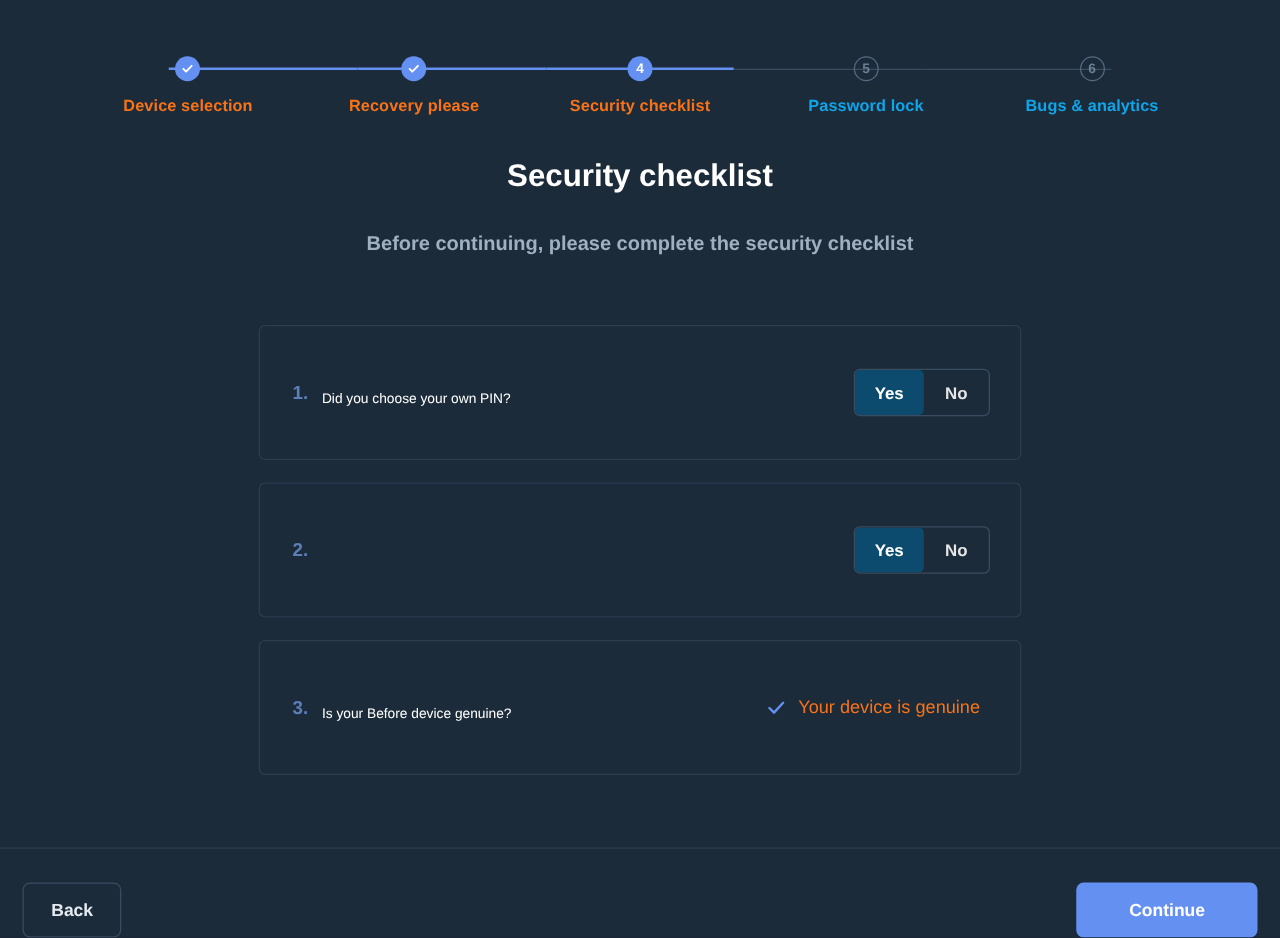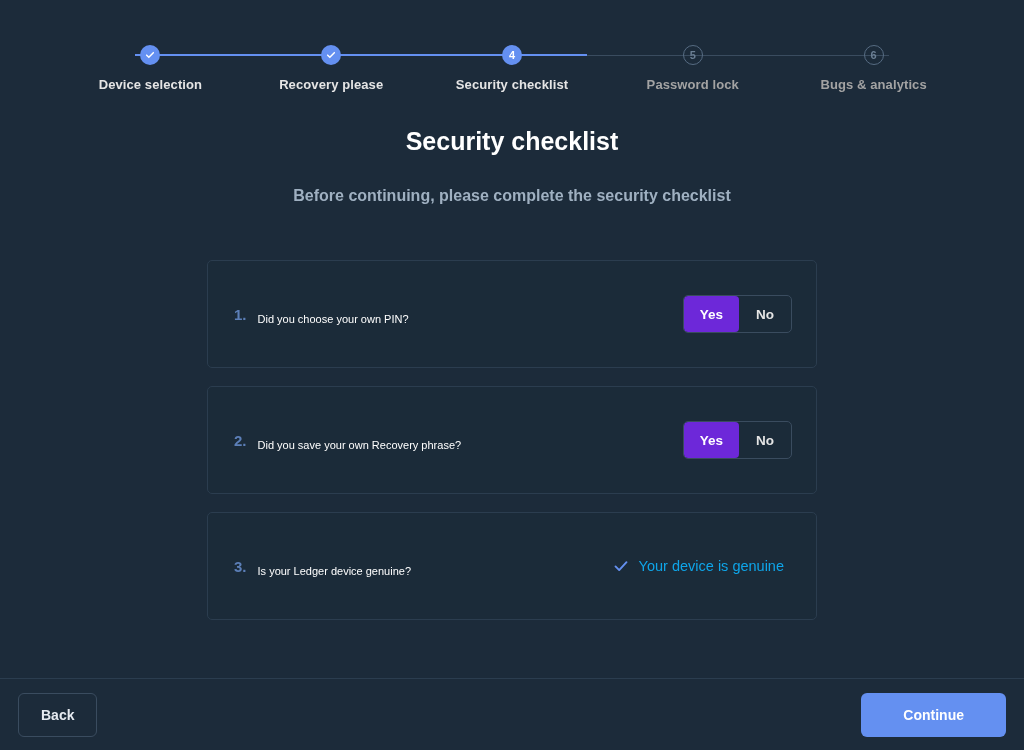--- a/index.html
+++ b/index.html
@@ -86,22 +86,22 @@
 
   .step-label {
     margin-top: 12px;
     font-size: 13px;
     font-weight: 700;
     white-space: nowrap;
     letter-spacing: 0.1px;
   }
 
   .step.done .step-label,
-  .step.current .step-label { color: #e5e5e5; }
-  .step.todo .step-label { color: #a3a3a3; }
+  .step.current .step-label { color: #f97316; }
+  .step.todo .step-label { color: #0ea5e9; }
 
   
   .connector {
     position: absolute;
     top: 10px;
     height: 1px;
     z-index: 1;
   }
   .connector.active { background: #6490F1; height: 2px; top: 9px; }
   .connector.inactive { background: #3A4C5F; }
@@ -206,44 +206,44 @@
     font-size: 13.5px;
     font-weight: 600;
     background: transparent;
     color: #e5e5e5;
     border: none;
     font-family: inherit;
     cursor: pointer;
   }
 
   .toggle-opt.selected {
-    background: #6d28d9;
+    background: #0c4a6e;
     color: #FFFFFF;
     border-radius: 4px;
   }
 
   
   .genuine {
     display: flex;
     align-items: flex-start;
     gap: 10px;
     font-size: 14.5px;
-    color: #0ea5e9;
+    color: #f97316;
     font-weight: 400;
     padding-right: 8px;
   }
   .genuine svg { display: block; }
 
   
   .footer {
     flex: 0 0 72px;
     height: 72px;
     border-top: 1px solid #2B3D4F;
     display: flex;
-    align-items: center;
+    align-items: flex-end;
     justify-content: space-between;
     padding: 0 18px;
     background: #1C2B3A;
   }
 
   .btn {
     font-family: inherit;
     font-size: 14px;
     font-weight: 600;
     border-radius: 6px;
@@ -337,34 +337,33 @@
             <div class="toggle">
               <button class="toggle-opt selected">Yes</button>
               <button class="toggle-opt">No</button>
             </div>
           </div>
         </div>
 
         <div class="card tall">
           <div class="card-left">
             <span class="card-num">2.</span>
-            <span class="card-question">Did you save your own Recovery phrase?</span>
           </div>
           <div class="card-right">
             <div class="toggle">
               <button class="toggle-opt selected">Yes</button>
               <button class="toggle-opt">No</button>
             </div>
           </div>
         </div>
 
         <div class="card taller">
           <div class="card-left">
             <span class="card-num">3.</span>
-            <span class="card-question">Is your Ledger device genuine?</span>
+            <span class="card-question">Is your Before device genuine?</span>
           </div>
           <div class="card-right">
             <div class="genuine">
               <svg width="16" height="16" viewBox="0 0 16 16">
                 <path d="M2.5 8.4 L6.2 12.1 L13.5 4.2" fill="none" stroke="#6490F1" stroke-width="1.9" stroke-linecap="round" stroke-linejoin="round"></path>
               </svg>
               <span>Your device is genuine</span>
             </div>
           </div>
         </div>

